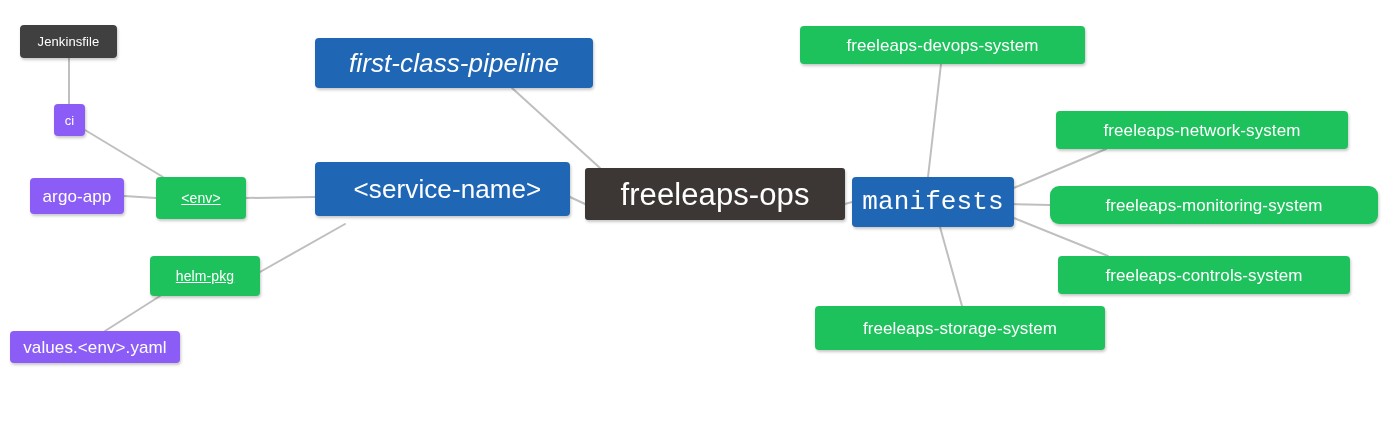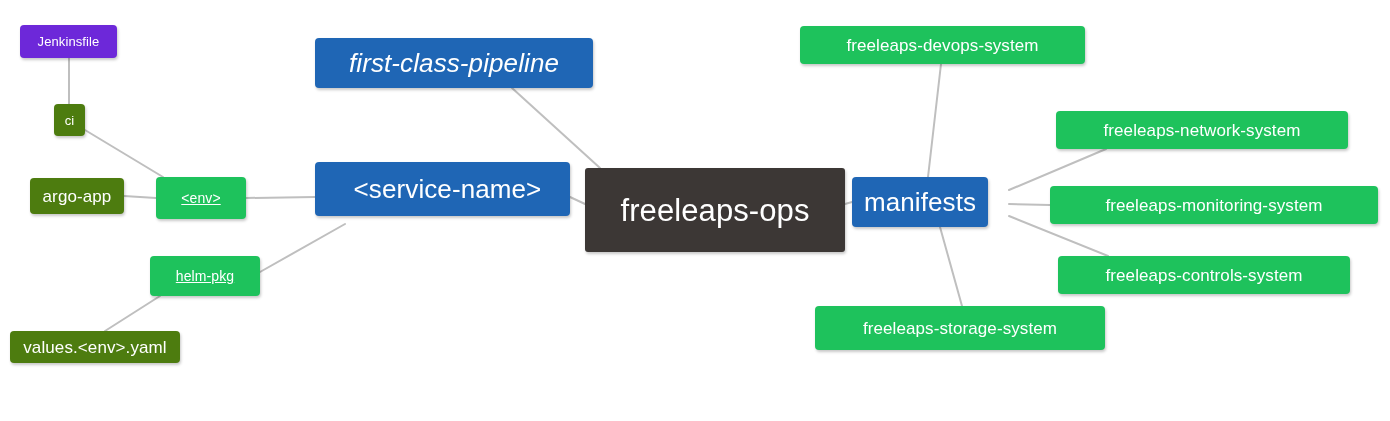--- a/index.html
+++ b/index.html
@@ -39,22 +39,22 @@
     box-shadow: 1px 2px 3px rgba(0,0,0,0.22);
     letter-spacing: 0.1px;
     line-height: 1;
   }
   .node.root {
     background: #3c3735;
     border-radius: 3px;
   }
   .node.blue   { background: #1f66b5; }
   .node.green  { background: #1ec25c; }
-  .node.orange { background: #6d28d9; }
-  .node.red    { background: #4d7c0f; }
+  .node.orange { background: #404040; }
+  .node.red    { background: #8b5cf6; }
 
   .size-root  { font-size: 31px; }
   .size-l1    { font-size: 26px; }
   .size-l2    { font-size: 14px; text-decoration: underline; }
   .size-l3    { font-size: 17px; }
   .size-l4    { font-size: 13px; }
 </style>
 </head>
 <body>
 
@@ -69,29 +69,29 @@
       <line x1="163" y1="177" x2="85" y2="130" stroke="#bfbfbf" stroke-width="2" stroke-linecap="round"></line>
       <line x1="69" y1="104" x2="69" y2="58" stroke="#bfbfbf" stroke-width="2" stroke-linecap="round"></line>
       <line x1="160" y1="296" x2="105" y2="331" stroke="#bfbfbf" stroke-width="2" stroke-linecap="round"></line>
       <line x1="928" y1="177" x2="941" y2="64" stroke="#bfbfbf" stroke-width="2" stroke-linecap="round"></line>
       <line x1="1009" y1="190" x2="1106" y2="149" stroke="#bfbfbf" stroke-width="2" stroke-linecap="round"></line>
       <line x1="1009" y1="204" x2="1050" y2="205" stroke="#bfbfbf" stroke-width="2" stroke-linecap="round"></line>
       <line x1="1009" y1="216" x2="1108" y2="256" stroke="#bfbfbf" stroke-width="2" stroke-linecap="round"></line>
       <line x1="940" y1="227" x2="962" y2="306" stroke="#bfbfbf" stroke-width="2" stroke-linecap="round"></line>
     </svg>
   <div id="node-layer">
-      <div class="node root size-root" style="left: 585px; top: 168px; width: 260px; height: 84px;">freeleaps-ops</div>
+      <div class="node root size-root" style="left: 585px; top: 168px; width: 260px; height: 52px;">freeleaps-ops</div>
       <div class="node blue size-l1" style="left: 315px; top: 162px; width: 255px; height: 54px; padding-left: 10px;">&lt;service-name&gt;</div>
-      <div class="node blue size-l1" style="left: 852px; top: 177px; width: 136px; height: 50px;">manifests</div>
+      <div class="node blue size-l1" style="left: 852px; top: 177px; width: 162px; height: 50px; font-family: Liberation Mono, monospace;">manifests</div>
       <div class="node blue size-l1" style="left: 315px; top: 38px; width: 278px; height: 50px; font-style: italic;">first-class-pipeline</div>
       <div class="node green size-l2" style="left: 156px; top: 177px; width: 90px; height: 42px;">&lt;env&gt;</div>
       <div class="node green size-l2" style="left: 150px; top: 256px; width: 110px; height: 40px; text-align: center;">helm-pkg</div>
       <div class="node orange size-l4" style="left: 20px; top: 25px; width: 97px; height: 33px;">Jenkinsfile</div>
       <div class="node red size-l4" style="left: 54px; top: 104px; width: 31px; height: 32px;">ci</div>
       <div class="node red size-l3" style="left: 30px; top: 178px; width: 94px; height: 36px;">argo-app</div>
       <div class="node red size-l3" style="left: 10px; top: 331px; width: 170px; height: 32px;">values.&lt;env&gt;.yaml</div>
       <div class="node green size-l3" style="left: 800px; top: 26px; width: 285px; height: 38px;">freeleaps-devops-system</div>
       <div class="node green size-l3" style="left: 1056px; top: 111px; width: 292px; height: 38px;">freeleaps-network-system</div>
-      <div class="node green size-l3" style="left: 1050px; top: 186px; width: 328px; height: 38px;">freeleaps-monitoring-system</div>
+      <div class="node green size-l3" style="left: 1050px; top: 186px; width: 328px; height: 38px; border-radius: 9px;">freeleaps-monitoring-system</div>
       <div class="node green size-l3" style="left: 1058px; top: 256px; width: 292px; height: 38px;">freeleaps-controls-system</div>
       <div class="node green size-l3" style="left: 815px; top: 306px; width: 290px; height: 44px;">freeleaps-storage-system</div>
     </div>
 </div>
 
 </body></html>

